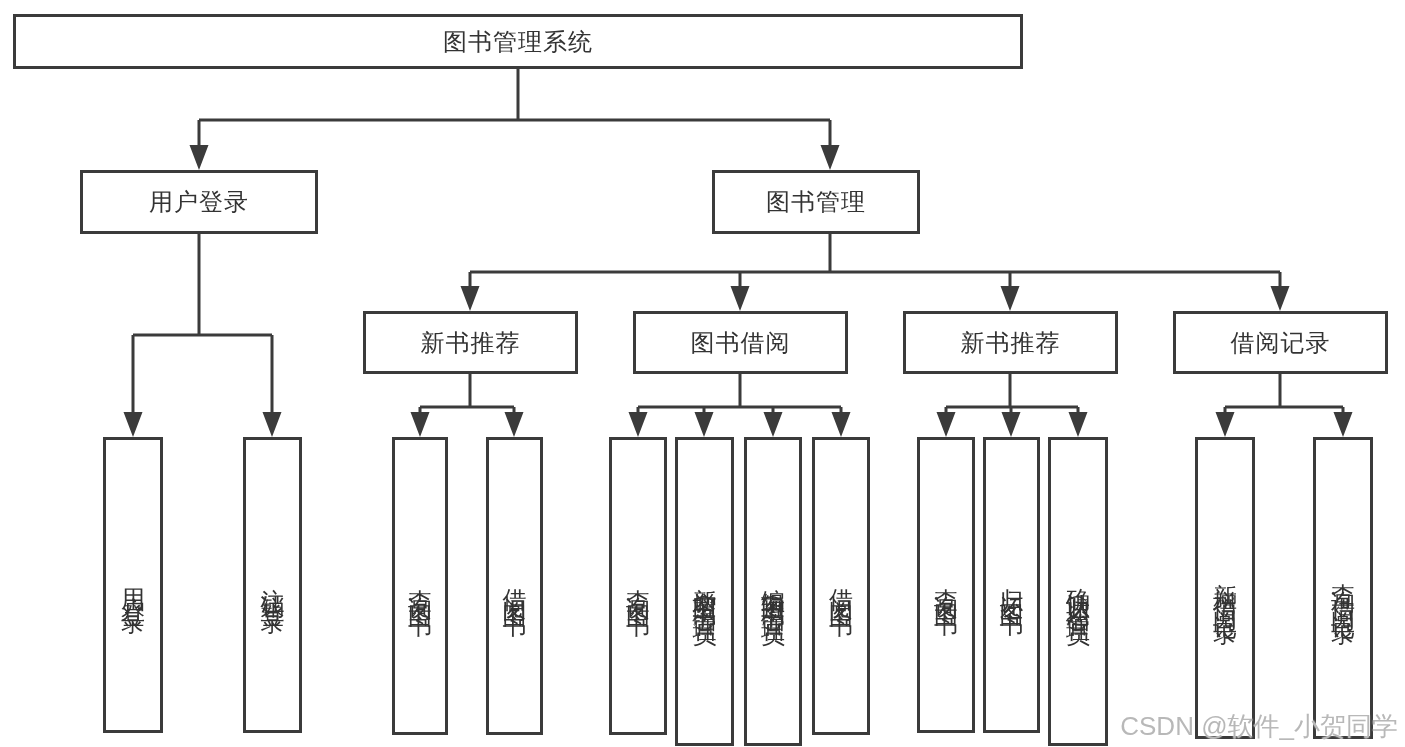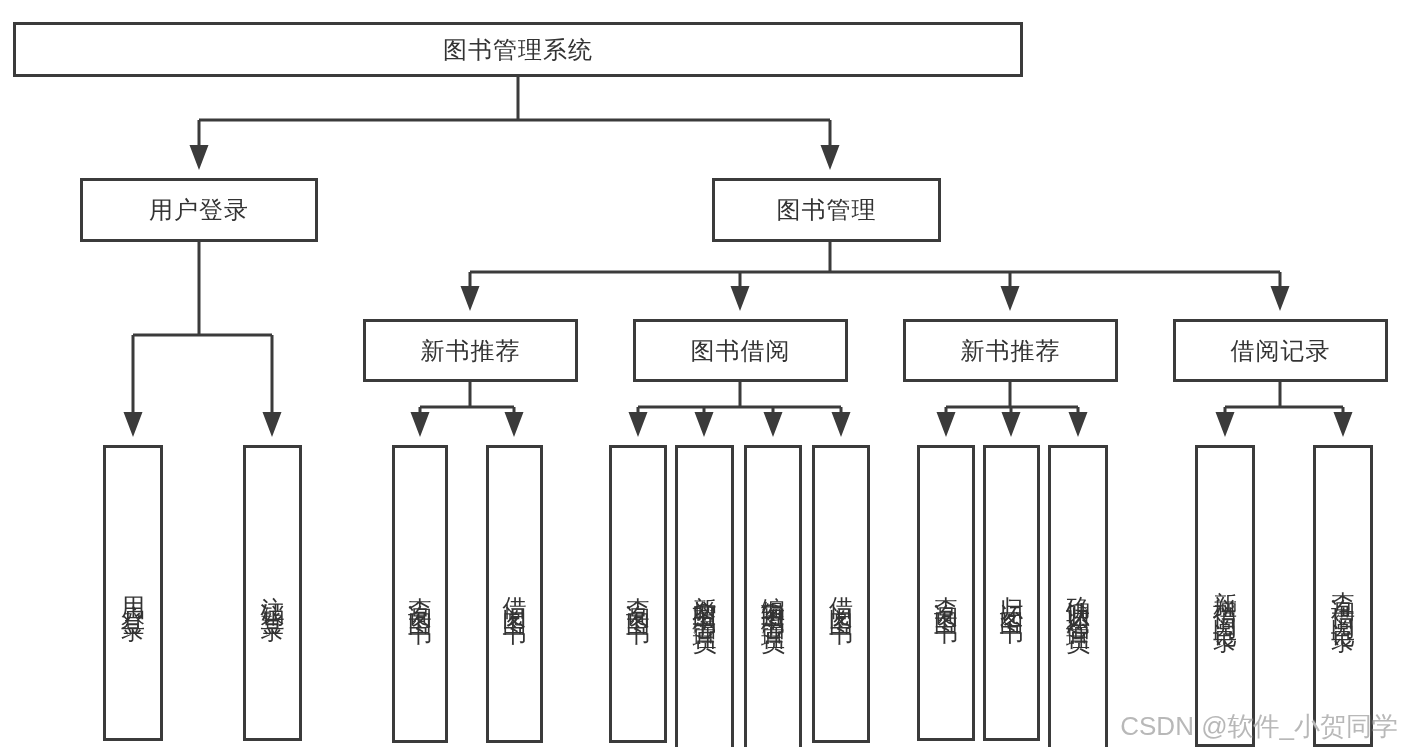--- a/index.html
+++ b/index.html
@@ -18,21 +18,20 @@
     width: 1405px; height: 747px;
   }
   .box {
     position: absolute;
     box-sizing: border-box;
     border: 3px solid #3b3b3b;
     background: #ffffff;
     display: flex;
     align-items: center;
     justify-content: center;
-    margin-top: 8px;
   }
   .hlabel {
     font-size: 24px;
     letter-spacing: 1px;
     white-space: nowrap;
     color: #333333;
   }
   .vlabel {
     writing-mode: vertical-rl;
     text-orientation: mixed;
@@ -94,21 +93,21 @@
              M1333.5,412 H1352.5 L1343,437 Z"></path>
   </svg>
 
   <div class="box" style="left:13px;top:14px;width:1010px;height:55px">
     <span class="hlabel">图书管理系统</span>
   </div>
 
   <div class="box" style="left:80px;top:170px;width:238px;height:64px">
     <span class="hlabel">用户登录</span>
   </div>
-  <div class="box" style="left:712px;top:170px;width:229px;height:64px">
+  <div class="box" style="left:712px;top:170px;width:208px;height:64px">
     <span class="hlabel">图书管理</span>
   </div>
 
   <div class="box" style="left:633px;top:311px;width:215px;height:63px">
     <span class="hlabel">图书借阅</span>
   </div>
   <div class="box" style="left:363px;top:311px;width:215px;height:63px">
     <span class="hlabel">新书推荐</span>
   </div>
   <div class="box" style="left:903px;top:311px;width:215px;height:63px">

